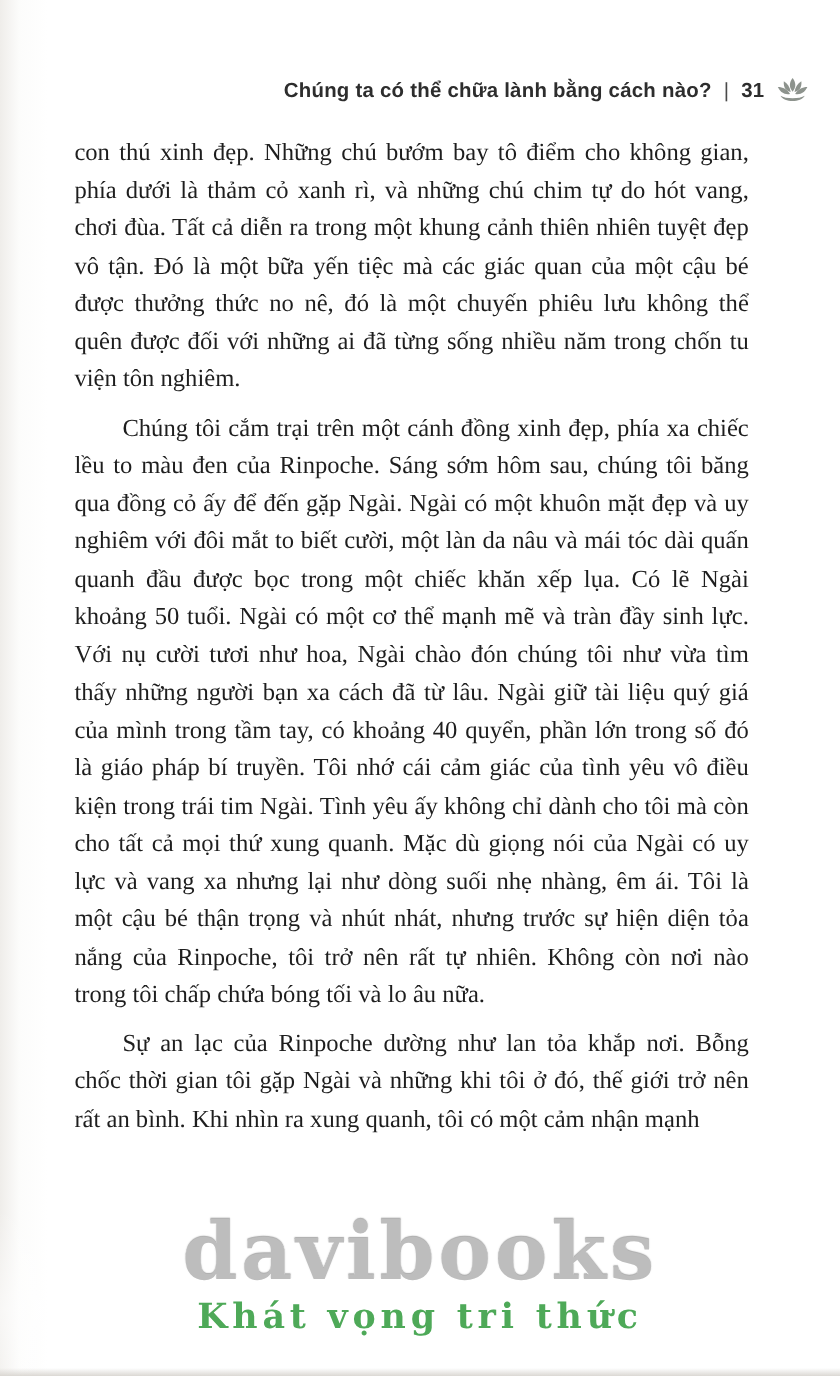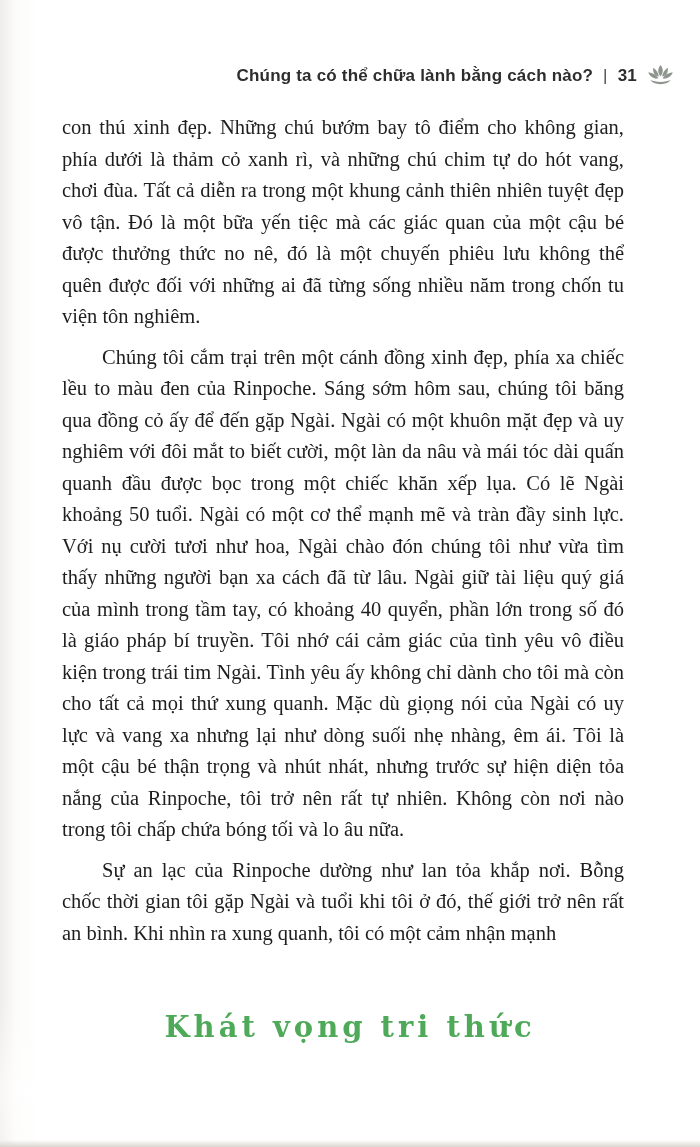--- a/index.html
+++ b/index.html
@@ -137,24 +137,25 @@
           <path d="M25.8 8.6 C21.8 8.6 17.6 10.8 15.6 14.4 C20.2 15.4 23.8 12.8 25.8 8.6 Z"></path>
           <path d="M3.4 15.8 C7.6 18.6 19.4 18.6 23.6 15.8 C20.6 21.6 6.4 21.6 3.4 15.8 Z"></path>
         </g>
       </svg>
     </span>
   </header>
 
   <main class="body-text">
     <p class="para no-indent" style="color: rgb(30, 30, 30);">con thú xinh đẹp. Những chú bướm bay tô điểm cho không gian, phía dưới là thảm cỏ xanh rì, và những chú chim tự do hót vang, chơi đùa. Tất cả diễn ra trong một khung cảnh thiên nhiên tuyệt đẹp vô tận. Đó là một bữa yến tiệc mà các giác quan của một cậu bé được thưởng thức no nê, đó là một chuyến phiêu lưu không thể quên được đối với những ai đã từng sống nhiều năm trong chốn tu viện tôn nghiêm.</p>
     <p class="para" style="color: rgb(30, 30, 30);">Chúng tôi cắm trại trên một cánh đồng xinh đẹp, phía xa chiếc lều to màu đen của Rinpoche. Sáng sớm hôm sau, chúng tôi băng qua đồng cỏ ấy để đến gặp Ngài. Ngài có một khuôn mặt đẹp và uy nghiêm với đôi mắt to biết cười, một làn da nâu và mái tóc dài quấn quanh đầu được bọc trong một chiếc khăn xếp lụa. Có lẽ Ngài khoảng 50 tuổi. Ngài có một cơ thể mạnh mẽ và tràn đầy sinh lực. Với nụ cười tươi như hoa, Ngài chào đón chúng tôi như vừa tìm thấy những người bạn xa cách đã từ lâu. Ngài giữ tài liệu quý giá của mình trong tầm tay, có khoảng 40 quyển, phần lớn trong số đó là giáo pháp bí truyền. Tôi nhớ cái cảm giác của tình yêu vô điều kiện trong trái tim Ngài. Tình yêu ấy không chỉ dành cho tôi mà còn cho tất cả mọi thứ xung quanh. Mặc dù giọng nói của Ngài có uy lực và vang xa nhưng lại như dòng suối nhẹ nhàng, êm ái. Tôi là một cậu bé thận trọng và nhút nhát, nhưng trước sự hiện diện tỏa nắng của Rinpoche, tôi trở nên rất tự nhiên. Không còn nơi nào trong tôi chấp chứa bóng tối và lo âu nữa.</p>
-    <p class="para" style="color: rgb(30, 30, 30);">Sự an lạc của Rinpoche dường như lan tỏa khắp nơi. Bỗng chốc thời gian tôi gặp Ngài và tuổi khi tôi ở đó, thế giới trở nên rất an bình. Khi nhìn ra xung quanh, tôi có một cảm nhận mạnh</p>
+    <p class="para" style="color: rgb(30, 30, 30);">Sự an lạc của Rinpoche dường như lan tỏa khắp nơi. Bỗng chốc thời gian tôi gặp Ngài và những khi tôi ở đó, thế giới trở nên rất an bình. Khi nhìn ra xung quanh, tôi có một cảm nhận mạnh</p>
   </main>
 
   <div class="bottom-fade"></div>
 
   <div class="watermark">
+    <div class="wm-brand" style="color: rgb(181, 181, 181);">davibooks</div>
     <div class="wm-tagline" style="color: rgb(63, 162, 74);">Khát vọng tri thức</div>
   </div>
 
   <div class="scan-edge"></div>
 
 </div>
 
 </body></html>

